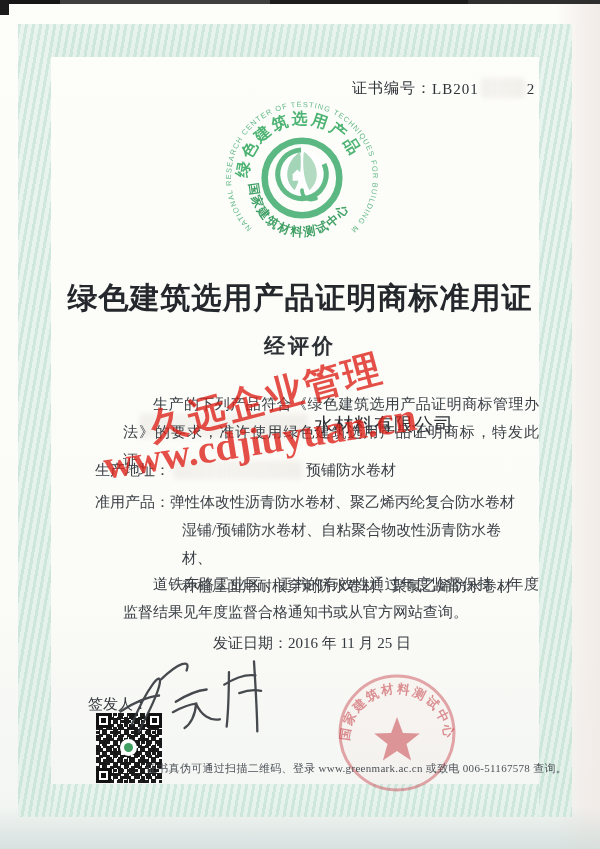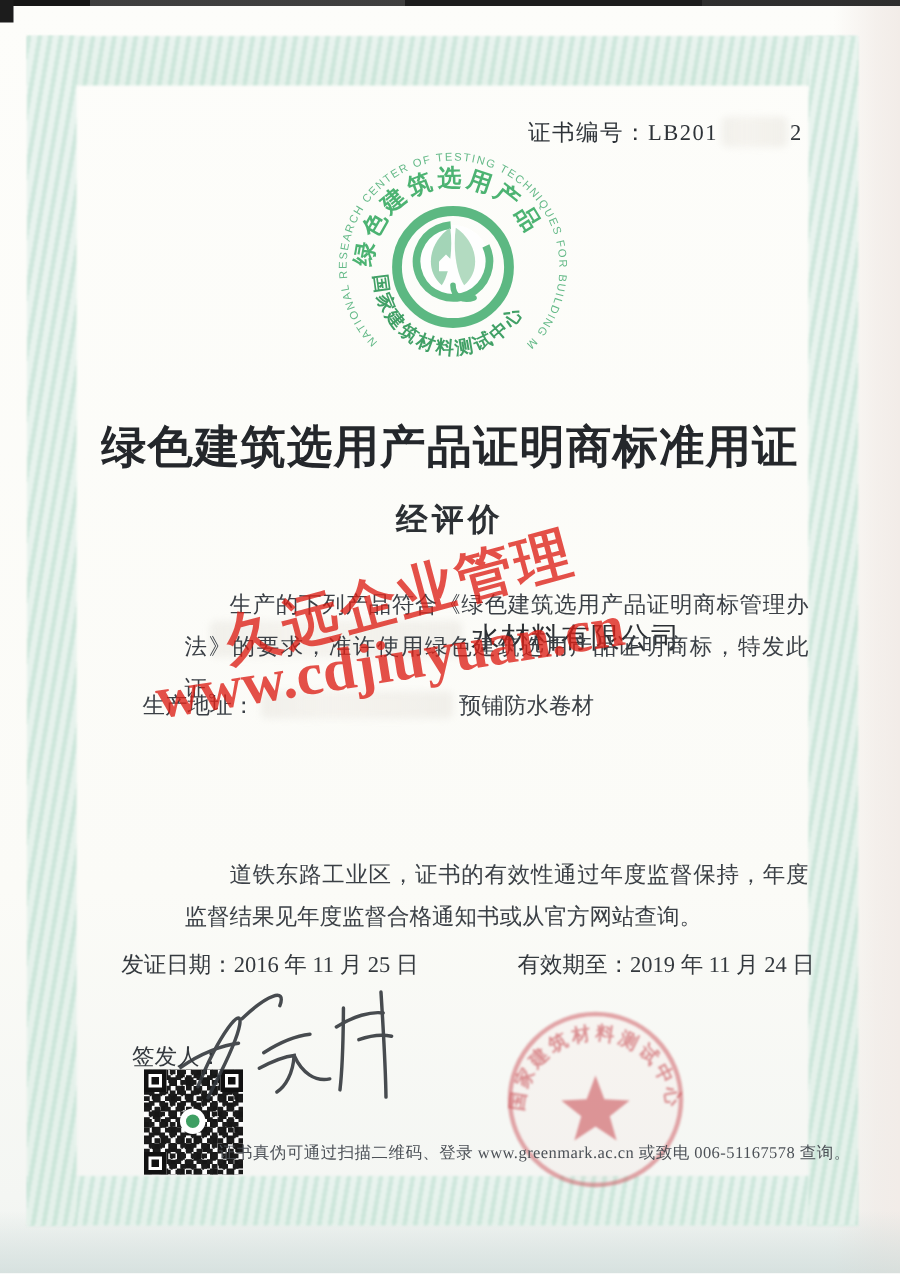--- a/index.html
+++ b/index.html
@@ -122,26 +122,33 @@
   </div>
 
   <div class="abs para p1">生产的下列产品符合《绿色建筑选用产品证明商标管理办法》的要求，准许使用绿色建筑选用产品证明商标，特发此证。</div>
 
   <div class="abs addr">
     <span>生产地址：</span>
     <span class="redact"></span>
     <span>预铺防水卷材</span>
   </div>
 
+  <div class="abs products">
+    <span class="prod-label">准用产品：</span>
+    <span class="prod-lines">
+      <span style="display:block">弹性体改性沥青防水卷材、聚乙烯丙纶复合防水卷材</span>
+      <span style="display:block" class="prod-rest">湿铺/预铺防水卷材、自粘聚合物改性沥青防水卷材、</span>
+      <span style="display:block" class="prod-rest">种植屋面用耐根穿刺防水卷材、聚氯乙烯防水卷材</span>
+    </span>
+  </div>
 
   <div class="abs para p2">道铁东路工业区，证书的有效性通过年度监督保持，年度监督结果见年度监督合格通知书或从官方网站查询。</div>
 
   <div class="abs dates">
     <span><span>发证日期：</span><span>2016 年 11 月 25 日</span></span>
-    <span><span>有效期至：</span><span>2019 年 11 月 24 日</span></span>
   </div>
 
   <div class="abs signer">签发人：</div>
 
   <svg class="abs signature" width="200" height="95" viewBox="0 0 200 95">
     <g transform="rotate(-6 100 50)" fill="none" stroke="#33383d" stroke-width="2.3" stroke-linecap="round" opacity="0.9">
       <path d="M18,64 C36,30 54,12 50,26 C46,40 30,62 24,72"></path>
       <path d="M8,50 C22,42 38,38 48,38"></path>
       <path d="M52,22 C70,8 84,4 78,16"></path>
       <path d="M64,46 C76,40 88,37 96,37"></path>

